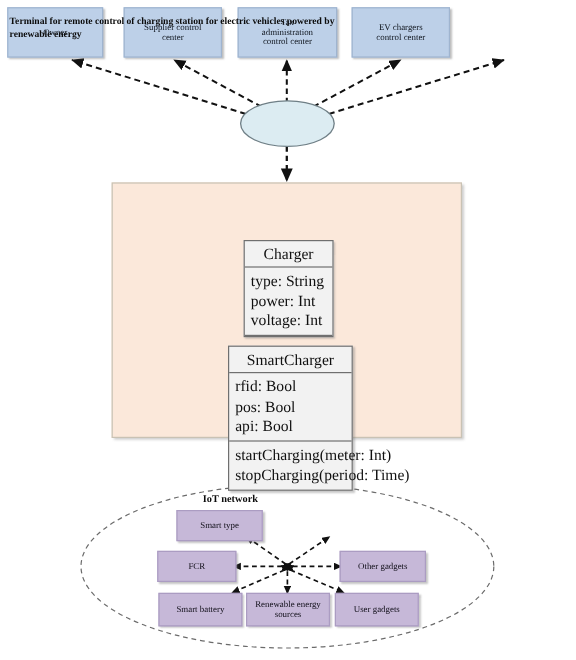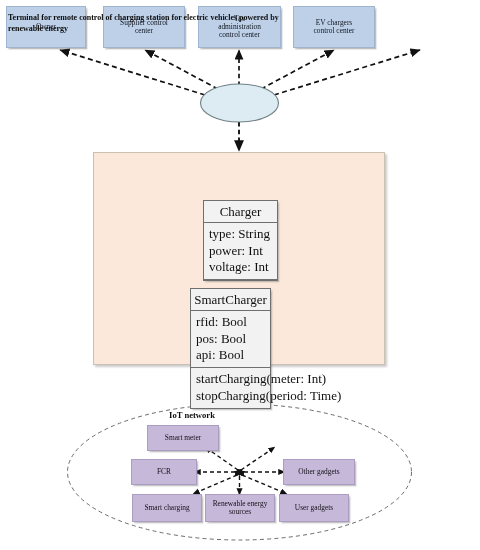--- a/index.html
+++ b/index.html
@@ -191,37 +191,37 @@
 
   <div class="uml" style="left:203px; top:200px; width:75px;">
     <div class="uml-name">Charger</div>
     <div class="uml-attrs">
       <div>type: String</div>
       <div>power: Int</div>
       <div>voltage: Int</div>
     </div>
   </div>
 
-  <div class="uml" style="left:190px; top:288px; width:81px;">
+  <div class="uml" style="left:190px; top:288px; width:104px;">
     <div class="uml-name">SmartCharger</div>
     <div class="uml-attrs">
       <div>rfid: Bool</div>
       <div>pos: Bool</div>
       <div>api: Bool</div>
     </div>
     <div class="uml-ops">
       <div>startCharging(meter: Int)</div>
       <div>stopCharging(period: Time)</div>
     </div>
   </div>
 
   <div id="iot-label">IoT network</div>
 
-  <div class="node iot-box" style="left:147px; top:425px; width:72px; height:26px;">Smart meter</div>
+  <div class="node iot-box" style="left:147px; top:425px; width:72px; height:26px;">Smart type</div>
 
   <div class="node iot-box" style="left:131px; top:459px; width:66px; height:26px;">FCR</div>
   <div class="node iot-box" style="left:283px; top:459px; width:72px; height:26px;">Other gadgets</div>
 
-  <div class="node iot-box" style="left:132px; top:494px; width:70px; height:28px;">Smart charging</div>
+  <div class="node iot-box" style="left:132px; top:494px; width:70px; height:28px;">Smart battery</div>
   <div class="node iot-box" style="left:205px; top:494px; width:70px; height:28px;">Renewable energy sources</div>
   <div class="node iot-box" style="left:279px; top:494px; width:70px; height:28px;">User gadgets</div>
 
 </div>
 
 </body></html>

